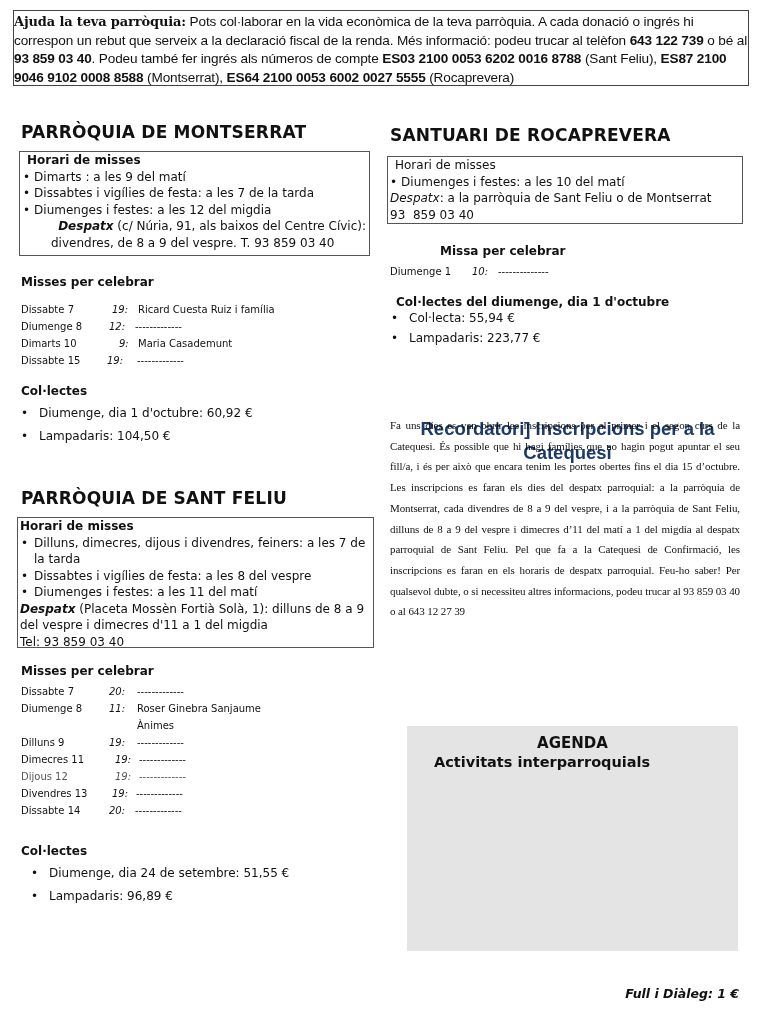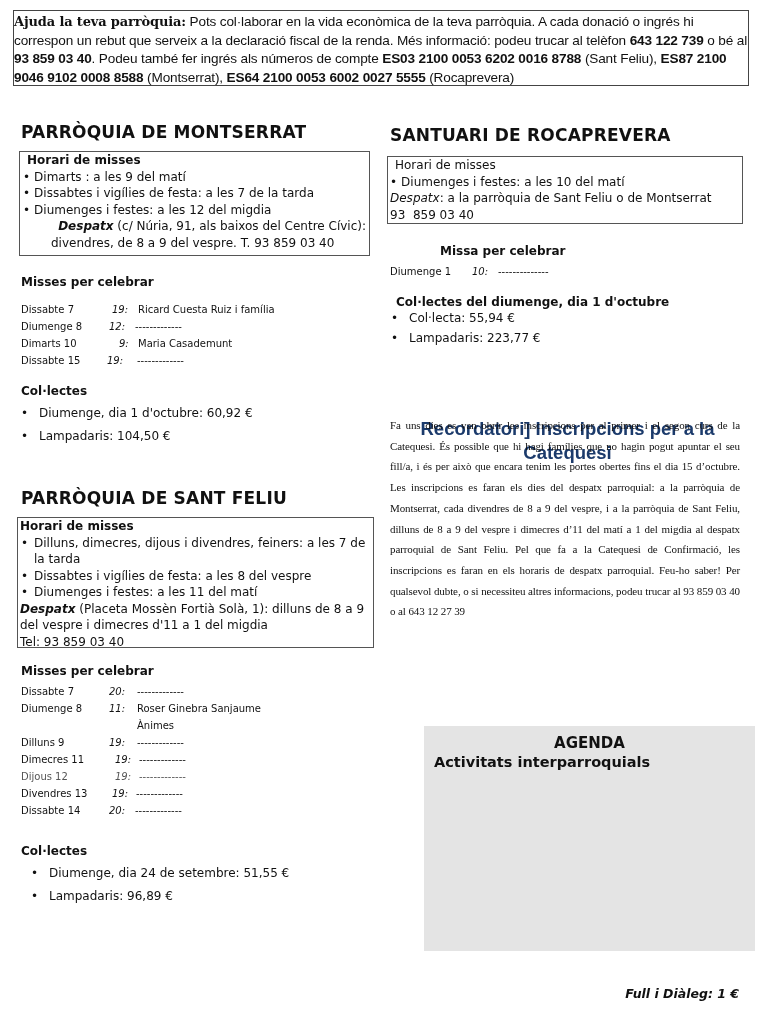--- a/index.html
+++ b/index.html
@@ -18,21 +18,21 @@
   .small { font-size:10px; line-height:17px; }
   .row { display:flex; }
   .it { font-style:italic; }
   ul.col { list-style:none; margin:0; padding:0; }
   ul.col li { position:relative; padding-left:20px; font-size:12px; line-height:23px; }
   ul.col li::before { content:"\2022"; position:absolute; left:2px; }
 
   .article-title { font-family:"Liberation Sans", sans-serif; font-weight:bold; color:#1b3a6b; font-size:18.5px; line-height:24px; text-align:center; }
   .article-body { font-family:Liberation Serif, serif; font-size:11px; line-height:20.7px; text-align:justify; letter-spacing:-0.1px; }
 
-  .agenda { left:424px; top:726px; width:331px; height:225px; background:#e4e4e4; box-sizing:border-box; padding:6px 10px; }
+  .agenda { left:407px; top:726px; width:331px; height:225px; background:#e4e4e4; box-sizing:border-box; padding:6px 27px; }
   .agenda .ttl { text-align:center; font-weight:bold; font-size:15px; line-height:22px; }
   .agenda .sub { font-weight:bold; font-size:14.5px; }
   .agenda ul { list-style:none; margin:12px 0 0 0; padding:0; }
   .agenda li { position:relative; padding-left:26px; font-size:13px; line-height:19px; text-align:justify; margin-bottom:17px; }
   .agenda li::before { content:"\2022"; position:absolute; left:2px; }
   .footer { right:27px; top:986px; font-weight:bold; font-style:italic; font-size:12.5px; }
 </style>
 </head>
 <body>
 

